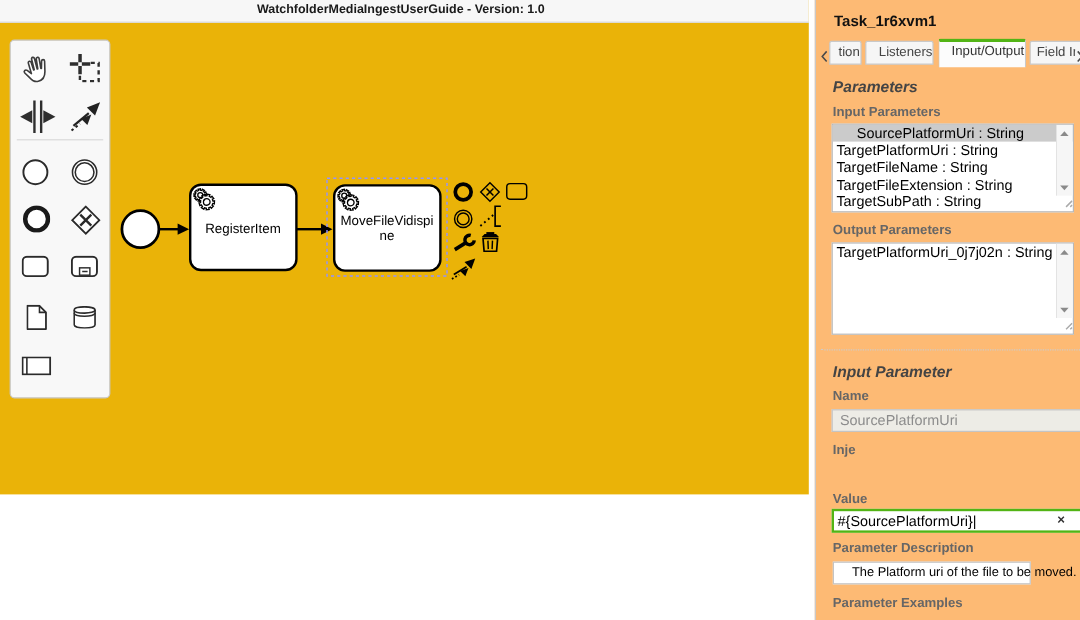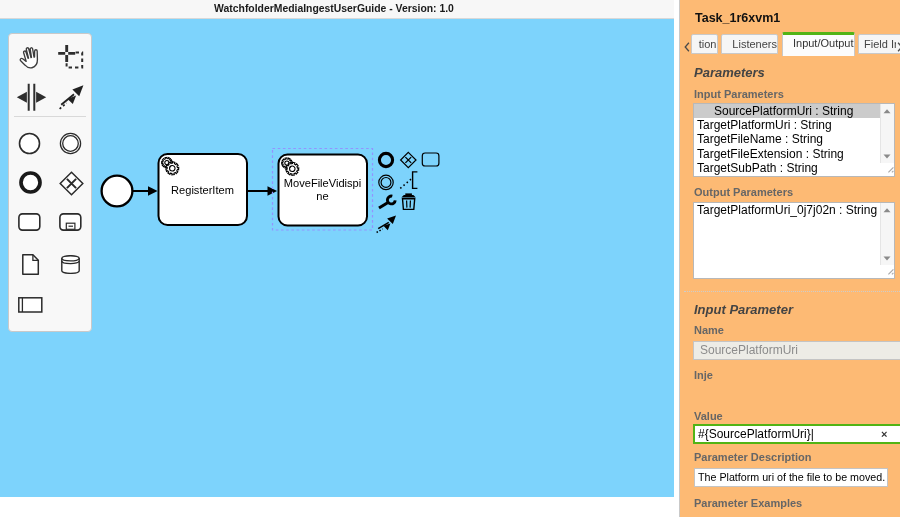--- a/index.html
+++ b/index.html
@@ -1,18 +1,18 @@
 <!DOCTYPE html>
 <html><head>
 <meta charset="utf-8">
 <style>
 html,body{margin:0;padding:0;width:900px;height:517px;overflow:hidden;
   font-family:"Liberation Sans",sans-serif;background:#fff;}
 *{box-sizing:border-box;}
-#canvas{position:absolute;left:0;top:0;width:674px;height:497px;background:#7dd3fc;padding-left:28px;}
+#canvas{position:absolute;left:0;top:0;width:674px;height:412px;background:#eab308;padding-left:28px;}
 #chead{position:absolute;left:0;top:0;width:674px;height:19px;background:#f7f7f7;
   border-bottom:1px solid #d8d8d8;text-align:center;font-size:10.4px;font-weight:bold;
   color:#1a1a1a;line-height:17px;text-indent:-6px;}
 #palette{position:absolute;left:8px;top:33px;width:84px;height:299px;background:#f8f8f8;
   border:1px solid #c9c9c9;border-radius:4px;}
 .pe{position:absolute;}
 #psep{position:absolute;left:5px;top:82px;width:72px;border-bottom:1px solid #d9d9d9;}
 #panel{position:absolute;left:641px;top:0;width:226px;height:517px;background:#fdba74;
   border-left:1px solid #c9c9c9;margin-left:38px;}
 #ptitle{position:absolute;left:15px;top:10.5px;font-size:12.5px;font-weight:bold;color:#111;}
@@ -203,15 +203,15 @@
 </div>
 <div style="position:absolute;left:4px;top:291px;width:222px;border-top:1px dotted #ccc"></div>
 <div class="hdg" style="left:14px;top:302px">Input Parameter</div>
 <div class="lbl" style="left:14px;top:324px">Name</div>
 <div class="inp" style="top:341px;width:214px;height:19px;line-height:17px;background:#edece6;color:#8c8c8c">SourcePlatformUri</div>
 <div class="lbl" style="left:14px;top:369px">Inje</div>
 <div class="lbl" style="left:14px;top:410px">Value</div>
 <div class="inp" style="top:424px;width:215px;border:2px solid #52b415;height:20px;line-height:16px;padding-left:3px">#{SourcePlatformUri}|
   <span style="position:absolute;left:186px;top:0;color:#333;font-size:11px;font-weight:bold">×</span></div>
 <div class="lbl" style="left:14px;top:451px">Parameter Description</div>
-<div class="inp" style="left:14px;top:467.5px;width:194px;height:19px;line-height:17px;font-size:10.7px;padding-left:3px">The Platform uri of the file to be moved.</div>
+<div class="inp" style="left:14px;top:467.5px;width:165px;height:19px;line-height:17px;font-size:10.7px;padding-left:15px">The Platform uri of the file to be moved.</div>
 <div class="lbl" style="left:14px;top:497px">Parameter Examples</div>
 </div>
 
 </body></html>

